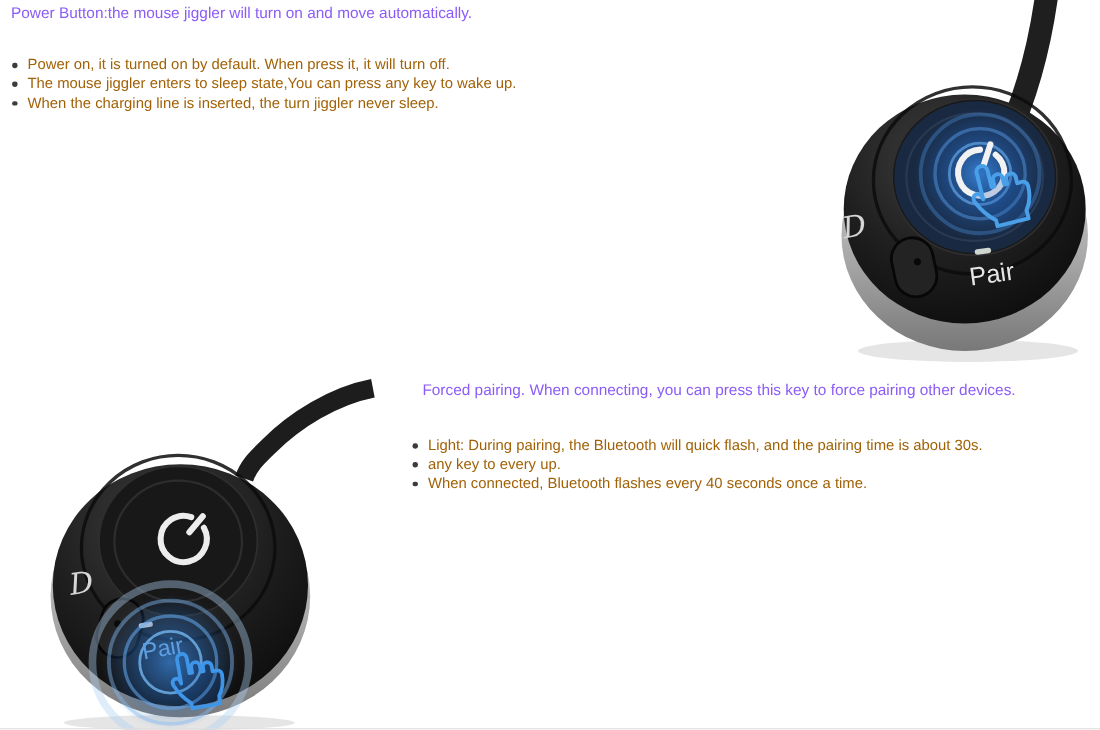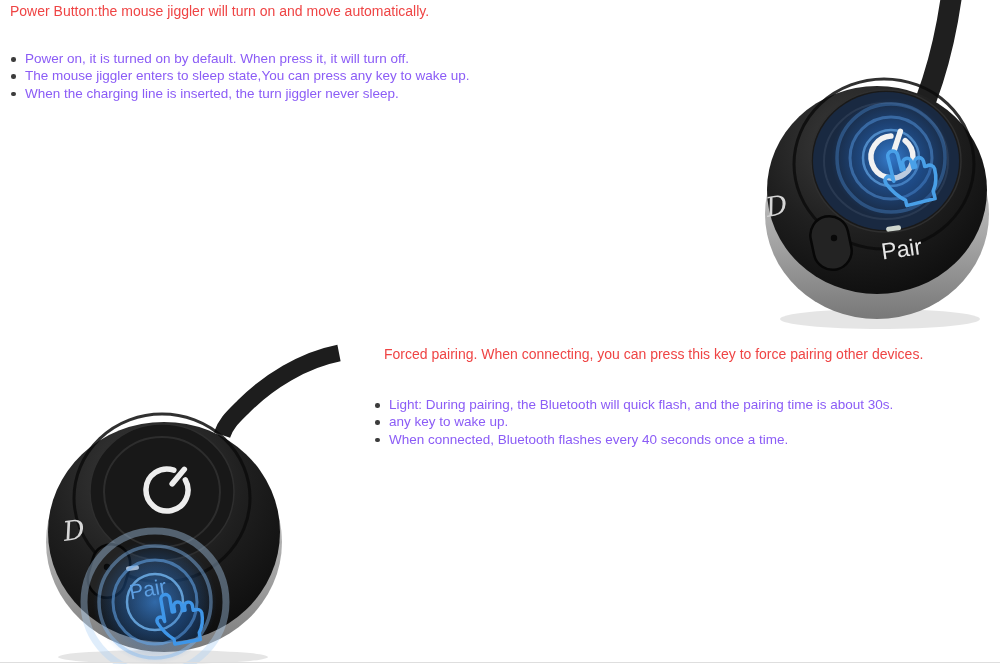--- a/index.html
+++ b/index.html
@@ -5,29 +5,29 @@
   html,body { margin:0; padding:0; }
   body {
     width:1000px; height:664px;
     background:#ffffff;
     font-family:"Liberation Sans", sans-serif;
     position:relative; overflow:hidden;
     color:#3c3c3c;
   }
   .sec-title {
     position:absolute;
-    font-size:14px; line-height:16px; color:#ef4444;
+    font-size:14px; line-height:16px; color:#8b5cf6;
     white-space:nowrap;
   }
   ul.bullets {
     position:absolute; margin:0; padding:0; list-style:none;
   }
   ul.bullets li {
     position:relative;
-    font-size:13.5px; line-height:17.4px; color:#8b5cf6;
+    font-size:13.5px; line-height:17.4px; color:#a16207;
     padding-left:17px;
   }
   ul.bullets li::before {
     content:""; position:absolute; left:3px; top:7px;
     width:4.5px; height:4.5px; border-radius:50%; background:#3c3c3c;
   }
   svg.dev { position:absolute; display:block; }
   .hairline {
     position:absolute; left:0; top:662px; width:1000px; height:1px;
     background:#dedede;
@@ -102,21 +102,21 @@
   <circle cx="134" cy="238" r="3.2" fill="#080808"></circle>
 
   <rect x="186" y="226" width="15" height="5" rx="2.5" fill="#cfd6cf" transform="rotate(-8 193 228)"></rect>
   <text x="181" y="257" fill="#e6e6e6" font-size="23" font-family="'Liberation Sans', sans-serif" transform="rotate(-8 200 248)">Pair</text>
 </svg>
 
 <div class="sec-title" style="left:368px; top:346px;margin-left:16px;">Forced pairing. When connecting, you can press this key to force pairing other devices.</div>
 
 <ul class="bullets" style="left:372px; top:396px; width:612px;">
   <li>Light: During pairing, the Bluetooth will quick flash, and the pairing time is about 30s.</li>
-  <li>any key to wake up.</li>
+  <li>any key to every up.</li>
   <li>When connected, Bluetooth flashes every 40 seconds once a time.</li>
 </ul>
 
 <svg class="dev" style="left:25px; top:340px;" width="320" height="324" viewBox="0 0 320 324">
   <defs>
     <radialGradient id="faceB" cx="42%" cy="26%" r="78%">
       <stop offset="0%" stop-color="#3e3e3e"></stop>
       <stop offset="55%" stop-color="#1f1f1f"></stop>
       <stop offset="100%" stop-color="#0d0d0d"></stop>
     </radialGradient>

